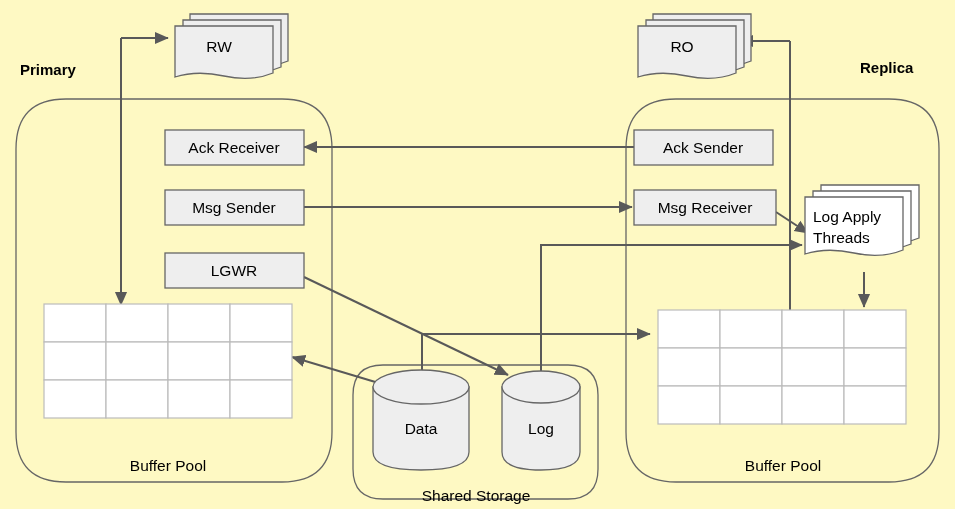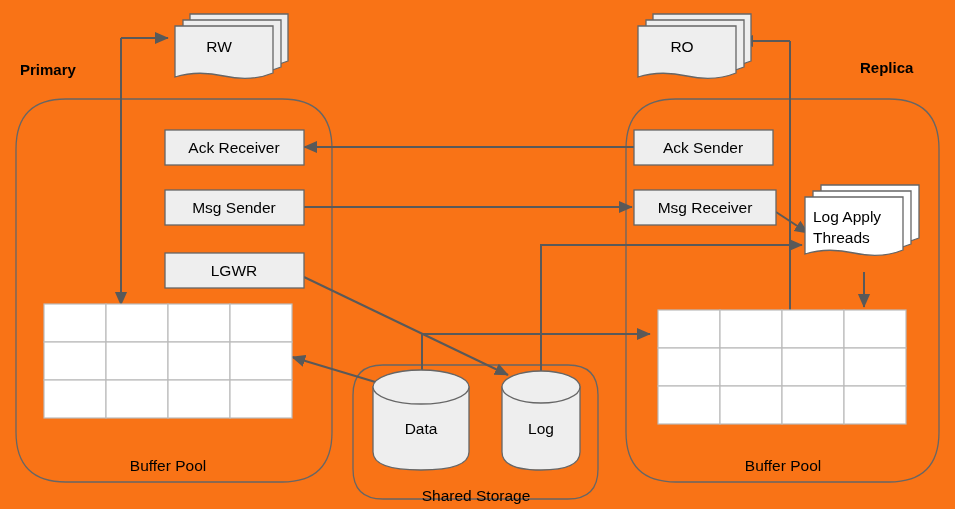--- a/index.html
+++ b/index.html
@@ -8,21 +8,21 @@
     background: #ffffff;
   }
   body {
     font-family: "Liberation Sans", sans-serif;
   }
   #diagram-root {
     position: relative;
     width: 955px;
     height: 509px;
     overflow: hidden;
-    background: #f97316;
+    background: #fef9c3;
   }
   #diagram-svg {
     position: absolute;
     left: 0;
     top: 0;
     width: 955px;
     height: 509px;
   }
   .lbl {
     font-family: "Liberation Sans", sans-serif;

